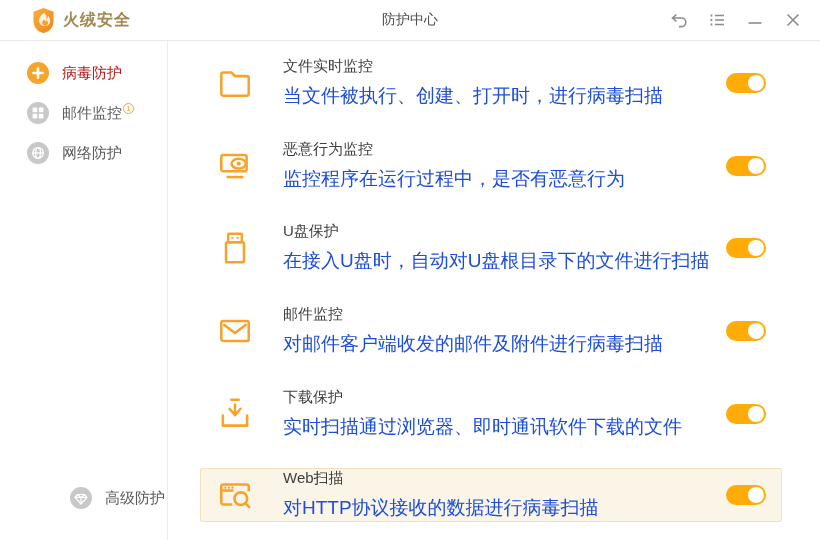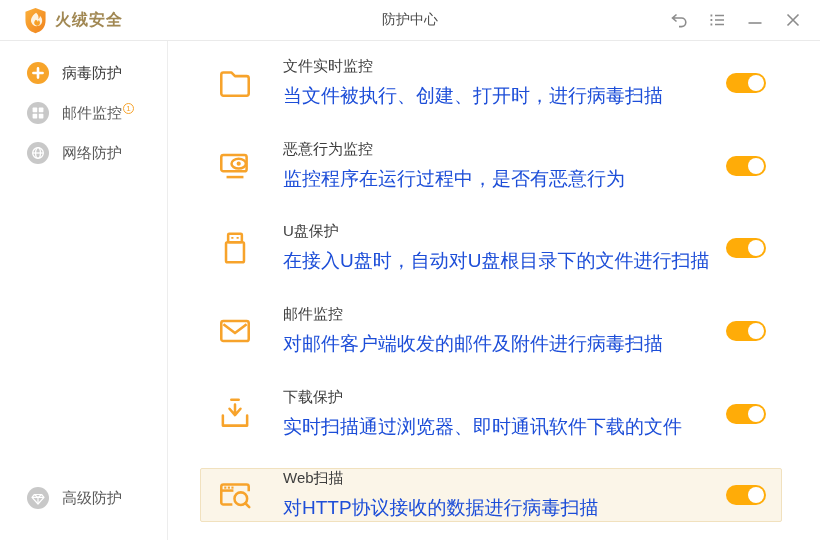--- a/index.html
+++ b/index.html
@@ -7,21 +7,21 @@
   body {
     font-family:"Liberation Sans","DejaVu Sans",sans-serif;
     background:#ffffff; color:#3e3e3e; overflow:hidden;
     display:flex; flex-direction:column;
   }
   
   .header {
     position:relative; height:41px; flex:0 0 41px;
     display:flex; align-items:center;
     border-bottom:1px solid #eaeaea; background:#fff;
-    padding:0 12px 0 24px;
+    padding:0 12px 0 32px;
   }
   .logo-group { display:flex; align-items:center; gap:8px; }
   .logo-group svg { display:block; }
   .app-title { font-size:16px; font-weight:bold; color:#a18853; letter-spacing:1px; }
   .win-title {
     position:absolute; left:0; right:0; text-align:center;
     font-size:14px; color:#4a4a4a; pointer-events:none;
   }
   .win-controls { margin-left:auto; display:flex; align-items:center; gap:8px; z-index:2; }
   .win-btn {
@@ -33,22 +33,22 @@
   .body-wrap { flex:1; display:flex; min-height:0; }
   
   .sidebar {
     width:168px; flex:0 0 168px; border-right:1px solid #ededed;
     display:flex; flex-direction:column; padding-top:12px;
   }
   .side-item {
     height:40px; display:flex; align-items:center; gap:13px;
     padding-left:27px; cursor:pointer; font-size:15px; color:#5a5a5a;
   }
-  .side-item.active { color:#404040; }
-  .side-item.bottom { margin-top:auto; margin-bottom:22px; }
+  .side-item.active { color:#b91c1c; }
+  .side-item.bottom { margin-top:auto; margin-bottom:22px;margin-left:43px; }
   .disc {
     width:22px; height:22px; border-radius:50%; flex:0 0 22px;
     display:flex; align-items:center; justify-content:center;
   }
   .disc svg { display:block; }
   .badge {
     display:inline-block; width:11px; height:11px; line-height:9px;
     border:1px solid #f7a32b; color:#f7a32b; border-radius:50%;
     font-size:8px; text-align:center; vertical-align:7px; margin-left:1px;
   }

